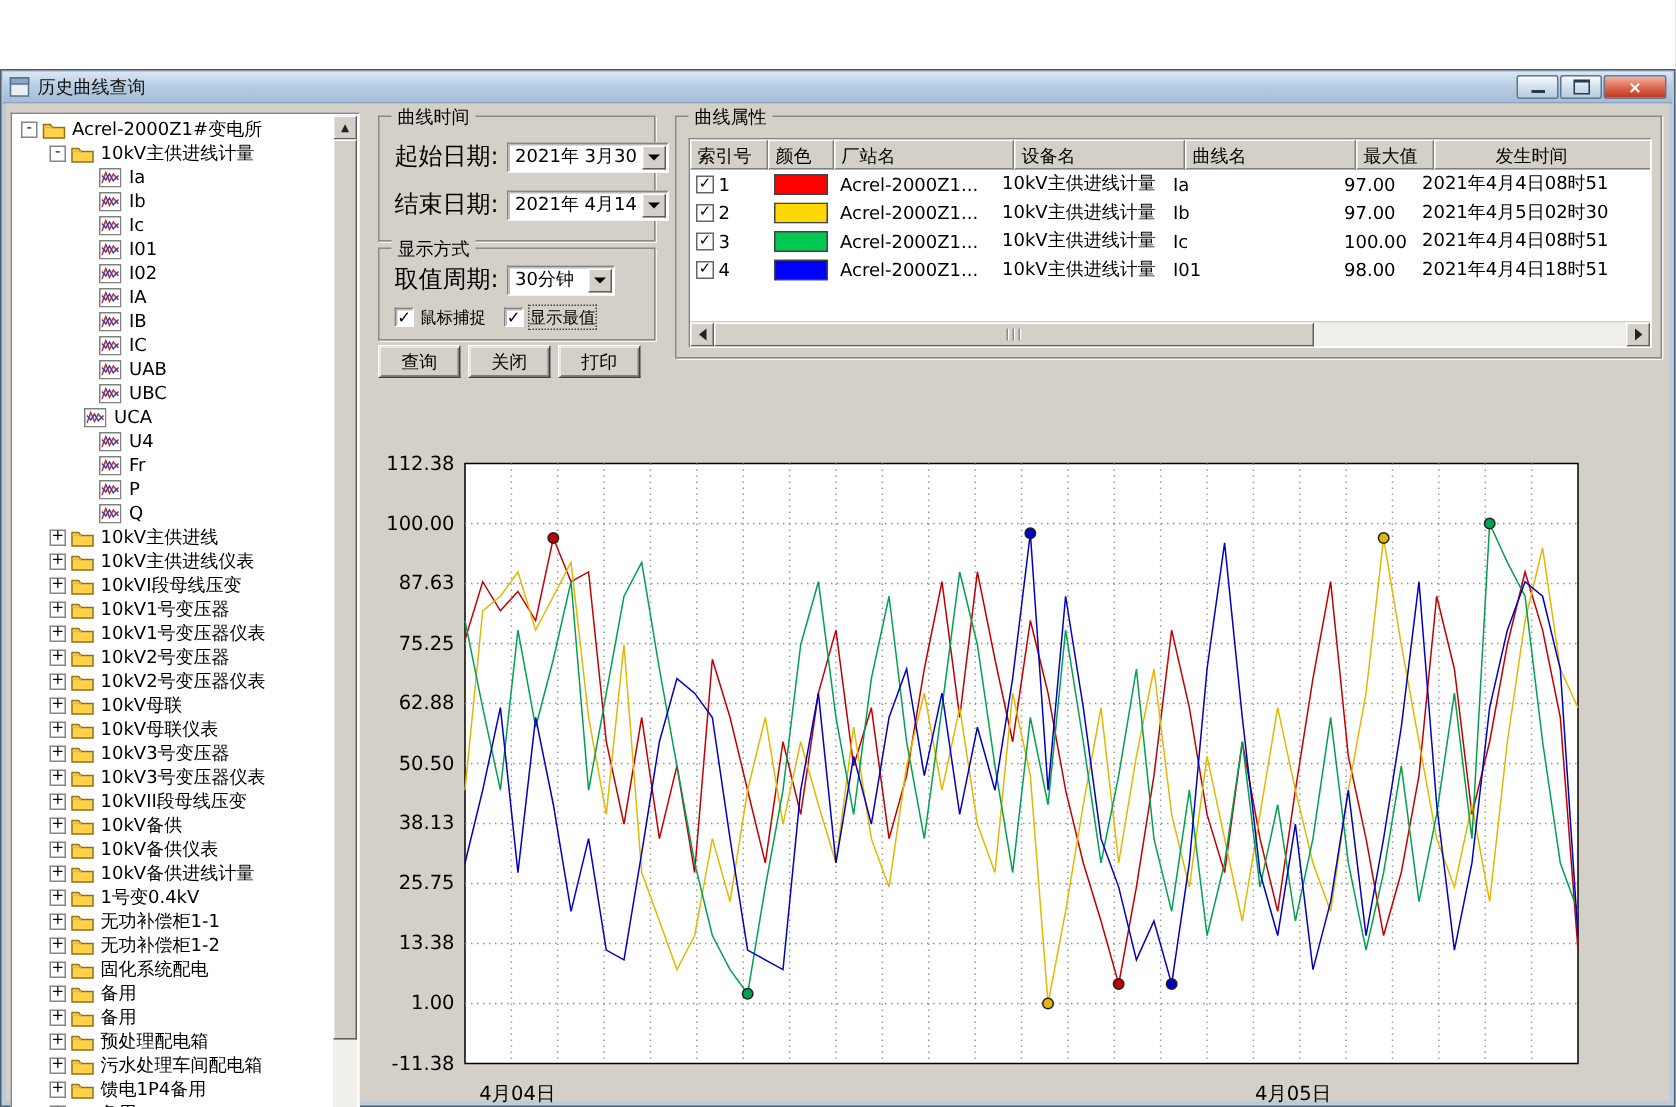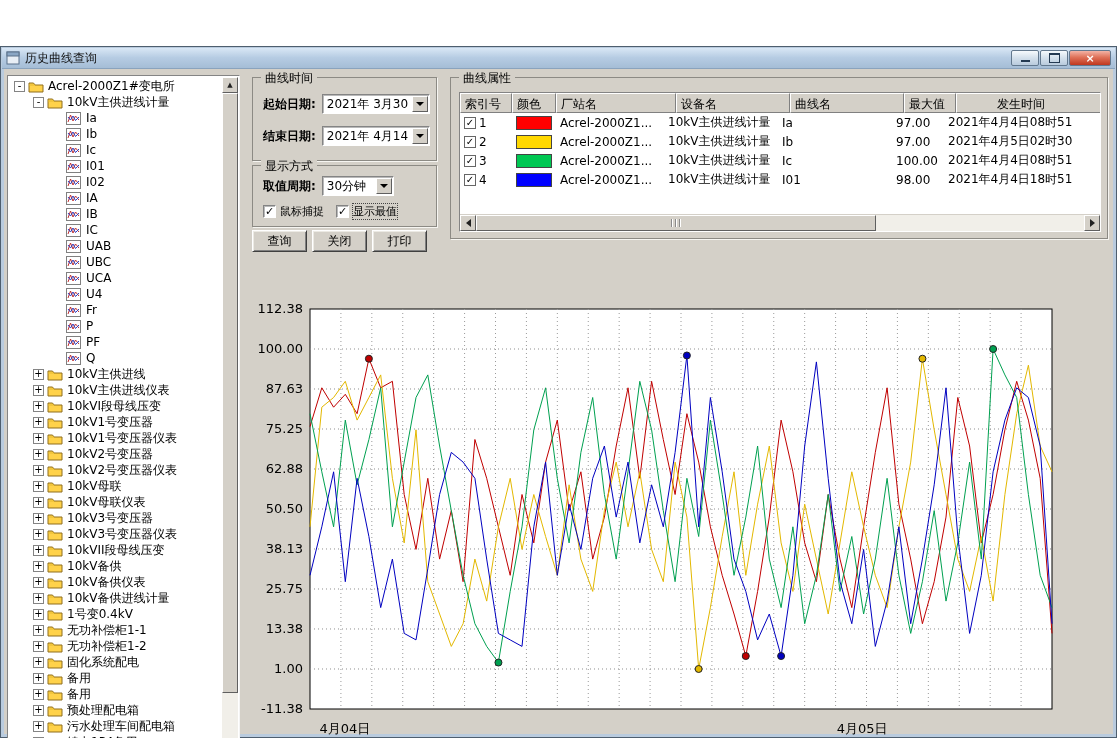--- a/index.html
+++ b/index.html
@@ -38,21 +38,21 @@
   .sbtn.up{top:0;} .sbtn.down{bottom:0;}
   .vthumb{position:absolute;left:0;top:16px;width:16px;height:600px;background:#d4d0c8;
     border:1px solid;border-color:#fff #5f5f5f #5f5f5f #fff;box-sizing:border-box;}
   
   .groupbox{position:absolute;border:1px solid #8c8a84;box-shadow:1px 1px 0 #f6f5f1;box-sizing:border-box;}
   .legend{position:absolute;top:-8px;left:8px;background:#d4d0c8;padding:0 4px;font-size:12px;}
   #gb-time{left:248px;top:8px;width:185px;height:84px;}
   #gb-display{left:248px;top:96px;width:185px;height:62px;}
   #gb-props{left:446px;top:8px;width:658px;height:162px;}
   .form-row{position:absolute;left:10px;display:flex;align-items:center;gap:6px;}
-  .lbl{font-size:12px;white-space:nowrap;font-weight:bold;}
+  .lbl{font-size:16px;white-space:nowrap;}
   .combo{height:20px;background:#fff;border:1px solid;border-color:#848484 #fff #fff #848484;
     box-shadow:inset 1px 1px 0 #b9b9b9;position:relative;display:flex;align-items:center;
     padding:0 18px 0 4px;box-sizing:border-box;font-size:12px;white-space:nowrap;}
   .drop{position:absolute;right:1px;top:1px;bottom:1px;width:16px;background:#d4d0c8;
     border:1px solid;border-color:#fff #5f5f5f #5f5f5f #fff;display:flex;align-items:center;justify-content:center;box-sizing:border-box;}
   .arr{width:0;height:0;border-left:4px solid transparent;border-right:4px solid transparent;border-top:4px solid #000;}
   .cb{display:inline-flex;align-items:center;gap:4px;cursor:default;}
   .cb .box{width:13px;height:13px;background:#fff;border:1px solid;border-color:#848484 #fff #fff #848484;
     box-shadow:inset 1px 1px 0 #b9b9b9;display:flex;align-items:center;justify-content:center;box-sizing:border-box;}
   .cb .tick{font-size:11px;line-height:11px;font-weight:bold;}
@@ -240,21 +240,21 @@
             <span class="exp-spacer"></span>
             <span class="tree-icon">
               <svg width="15" height="13" viewBox="0 0 15 13">
                 <rect x="0.5" y="0.5" width="14" height="12" fill="#ffffff" stroke="#808080"></rect>
                 <polyline points="2,10 4.5,3 7,9 9.5,4 13,8" fill="none" stroke="#c03030"></polyline>
                 <polyline points="2,5 4.5,8 7,4 9.5,8.5 13,5" fill="none" stroke="#3040c0"></polyline>
               </svg>
             </span>
             <span class="tree-label">UBC</span>
           </div>
-          <div class="tree-row" style="padding-left: 43px;">
+          <div class="tree-row" style="padding-left: 33px;">
             <span class="exp-spacer"></span>
             <span class="tree-icon">
               <svg width="15" height="13" viewBox="0 0 15 13">
                 <rect x="0.5" y="0.5" width="14" height="12" fill="#ffffff" stroke="#808080"></rect>
                 <polyline points="2,10 4.5,3 7,9 9.5,4 13,8" fill="none" stroke="#c03030"></polyline>
                 <polyline points="2,5 4.5,8 7,4 9.5,8.5 13,5" fill="none" stroke="#3040c0"></polyline>
               </svg>
             </span>
             <span class="tree-label">UCA</span>
           </div>
@@ -283,31 +283,20 @@
           <div class="tree-row" style="padding-left: 43px;">
             <span class="exp-spacer"></span>
             <span class="tree-icon">
               <svg width="15" height="13" viewBox="0 0 15 13">
                 <rect x="0.5" y="0.5" width="14" height="12" fill="#ffffff" stroke="#808080"></rect>
                 <polyline points="2,10 4.5,3 7,9 9.5,4 13,8" fill="none" stroke="#c03030"></polyline>
                 <polyline points="2,5 4.5,8 7,4 9.5,8.5 13,5" fill="none" stroke="#3040c0"></polyline>
               </svg>
             </span>
             <span class="tree-label">P</span>
-          </div>
-          <div class="tree-row" style="padding-left: 43px;">
-            <span class="exp-spacer"></span>
-            <span class="tree-icon">
-              <svg width="15" height="13" viewBox="0 0 15 13">
-                <rect x="0.5" y="0.5" width="14" height="12" fill="#ffffff" stroke="#808080"></rect>
-                <polyline points="2,10 4.5,3 7,9 9.5,4 13,8" fill="none" stroke="#c03030"></polyline>
-                <polyline points="2,5 4.5,8 7,4 9.5,8.5 13,5" fill="none" stroke="#3040c0"></polyline>
-              </svg>
-            </span>
-            <span class="tree-label">PF</span>
           </div>
           <div class="tree-row" style="padding-left: 43px;">
             <span class="exp-spacer"></span>
             <span class="tree-icon">
               <svg width="15" height="13" viewBox="0 0 15 13">
                 <rect x="0.5" y="0.5" width="14" height="12" fill="#ffffff" stroke="#808080"></rect>
                 <polyline points="2,10 4.5,3 7,9 9.5,4 13,8" fill="none" stroke="#c03030"></polyline>
                 <polyline points="2,5 4.5,8 7,4 9.5,8.5 13,5" fill="none" stroke="#3040c0"></polyline>
               </svg>
             </span>

